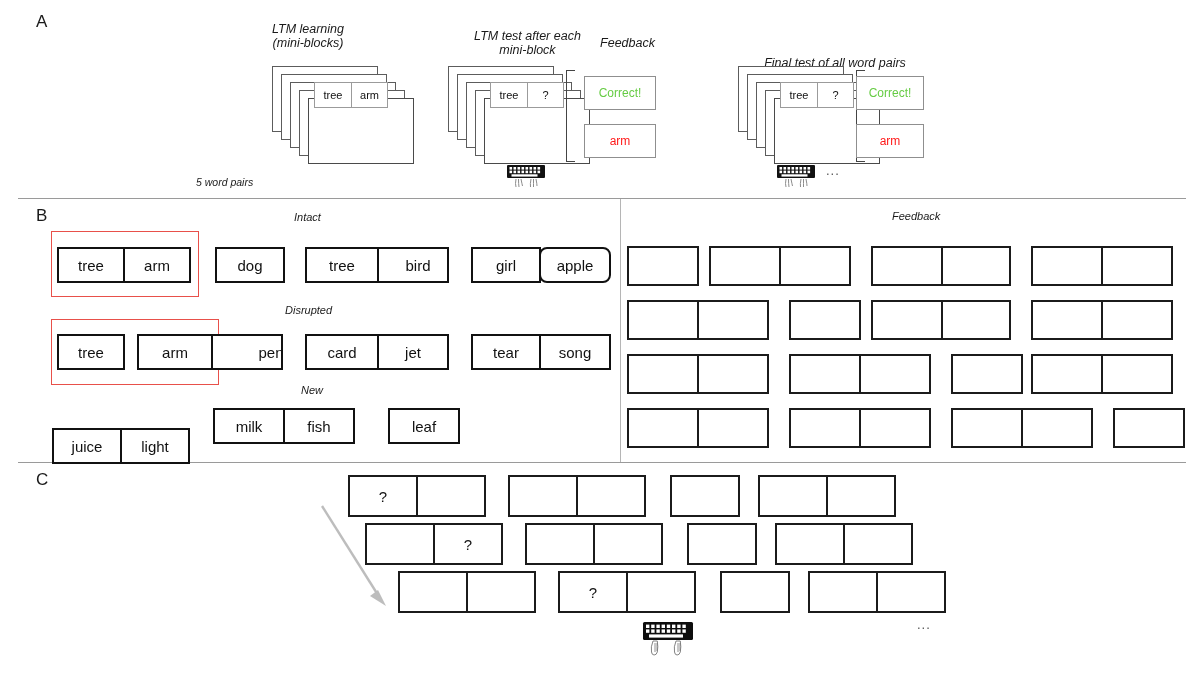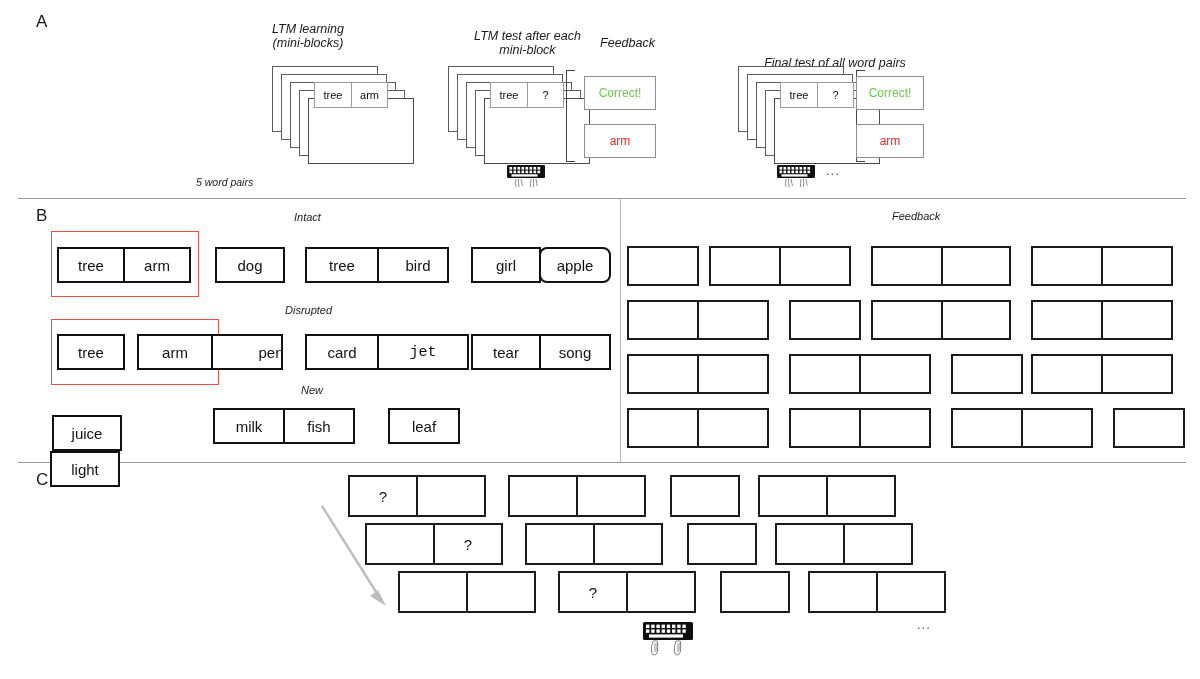--- a/index.html
+++ b/index.html
@@ -339,29 +339,29 @@
   <div class="wpair detached" style="left:57px; top:334px;">
     <div class="wcell" style="width:68px; height:36px;">tree</div>
   </div>
   <div class="wpair detached" style="left:137px; top:334px;">
     <div class="wcell" style="width:76px; height:36px;">arm</div>
     <div class="wcell" style="width:72px; height:36px; margin-left:-2px;padding-left:48px;">pen</div>
   </div>
 
   <div class="wpair" style="left:305px; top:334px;">
     <div class="wcell" style="width:74px; height:36px;">card</div>
-    <div class="wcell" style="width:92px; height:36px;font-family:Liberation Mono, monospace;">jet</div>
+    <div class="wcell" style="width:72px; height:36px;">jet</div>
   </div>
 
   <div class="wpair" style="left:471px; top:334px;">
     <div class="wcell" style="width:70px; height:36px;">tear</div>
     <div class="wcell" style="width:72px; height:36px;">song</div>
   </div>
 
-  <div class="wpair" style="left:52px; top:415px;flex-direction:column;">
+  <div class="wpair" style="left:52px; top:428px;">
     <div class="wcell" style="width:70px; height:36px;">juice</div>
     <div class="wcell" style="width:70px; height:36px;">light</div>
   </div>
 
   <div class="wpair" style="left:213px; top:408px;">
     <div class="wcell" style="width:72px; height:36px;">milk</div>
     <div class="wcell" style="width:72px; height:36px;">fish</div>
   </div>
 
   <div class="wpair" style="left:388px; top:408px;">

